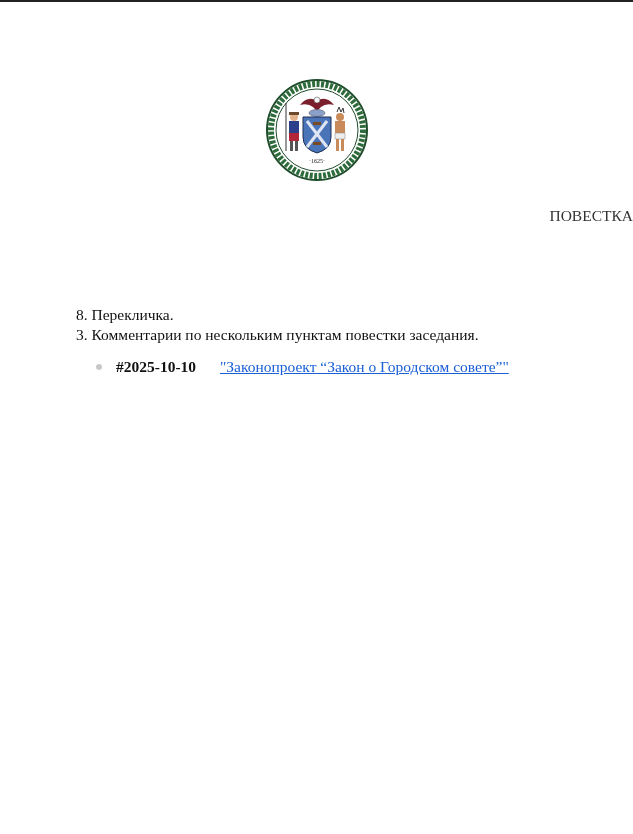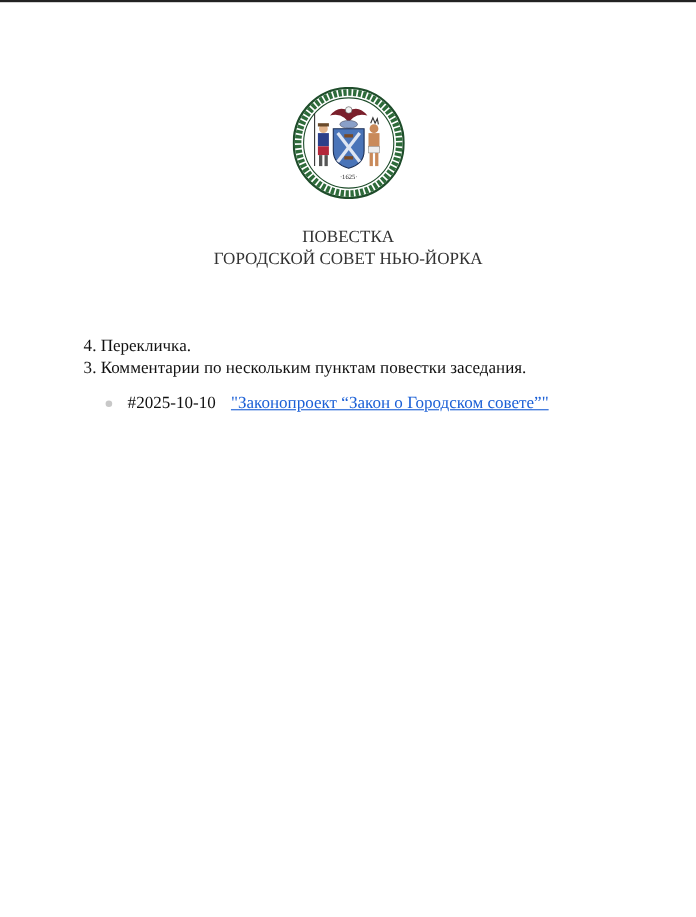--- a/index.html
+++ b/index.html
@@ -27,21 +27,21 @@
       left: 266px;
       top: 79px;
       width: 102px;
       height: 102px;
     }
     .header-block {
       position: absolute;
       top: 206px;
       left: 0;
       width: 633px;
-      text-align: center;
+      text-align: right;
       font-size: 15.5px;
       line-height: 19.5px;
       color: #333333;
     }
     .header-block div { white-space: nowrap; }
     .agenda {
       position: absolute;
       top: 305px;
       left: 76px;
       width: 470px;
@@ -63,21 +63,21 @@
     }
     .bullet {
       position: absolute;
       left: -20px;
       top: 7px;
       width: 6px;
       height: 6px;
       border-radius: 50%;
       background: #c8c8c8;
     }
-    .case-id { margin-right: 10px; }
+    .case-id { margin-right: 20px; font-weight: bold; }
     .doc-link {
       color: #1a5fd6;
       text-decoration: underline;
       cursor: pointer;
     }
   </style>
 </head>
 <body>
 
 <div class="top-border"></div>
@@ -114,25 +114,24 @@
     <rect x="70" y="60" width="3" height="12" fill="#c98a5a"></rect>
     <rect x="75" y="60" width="3" height="12" fill="#c98a5a"></rect>
 
     <rect x="40" y="78" width="22" height="7" fill="#ffffff"></rect>
     <text x="51" y="84" font-size="6" text-anchor="middle" fill="#222" font-family="Liberation Serif, serif">·1625·</text>
   </svg>
 </div>
 
 <div class="header-block">
   <div>ПОВЕСТКА</div>
-  <div>ГОРОДСКОЙ СОВЕТ НЬЮ-ЙОРКА</div>
 </div>
 
 <div class="agenda">
-  <p>4. Перекличка.</p>
+  <p>8. Перекличка.</p>
   <p>3. Комментарии по нескольким пунктам повестки заседания.</p>
 
   <ul class="sub-list">
     <li>
       <span class="bullet"></span>
       <span class="case-id">#2025-10-10</span>
       <a class="doc-link">"Законопроект “Закон о Городском совете”"</a>
     </li>
   </ul>
 </div>

